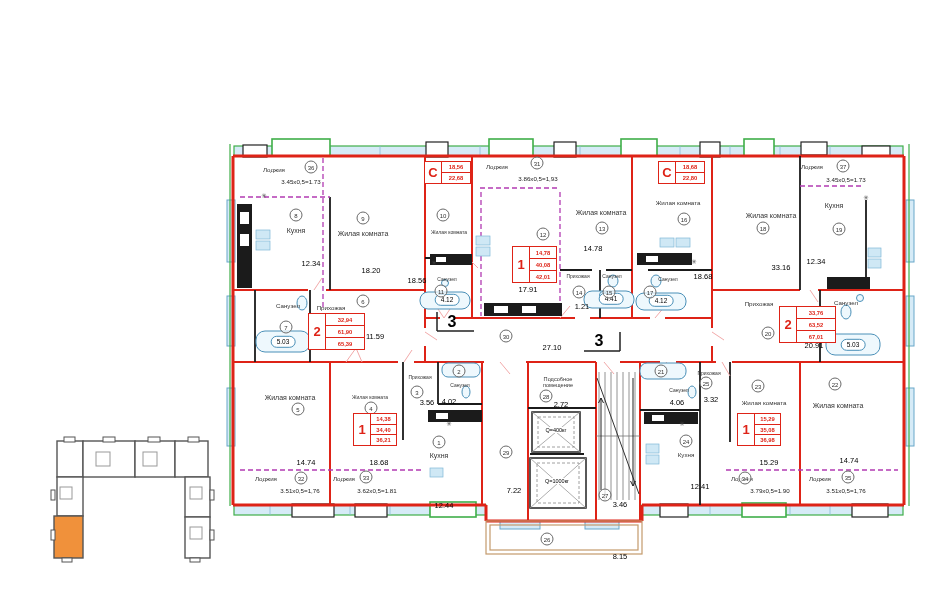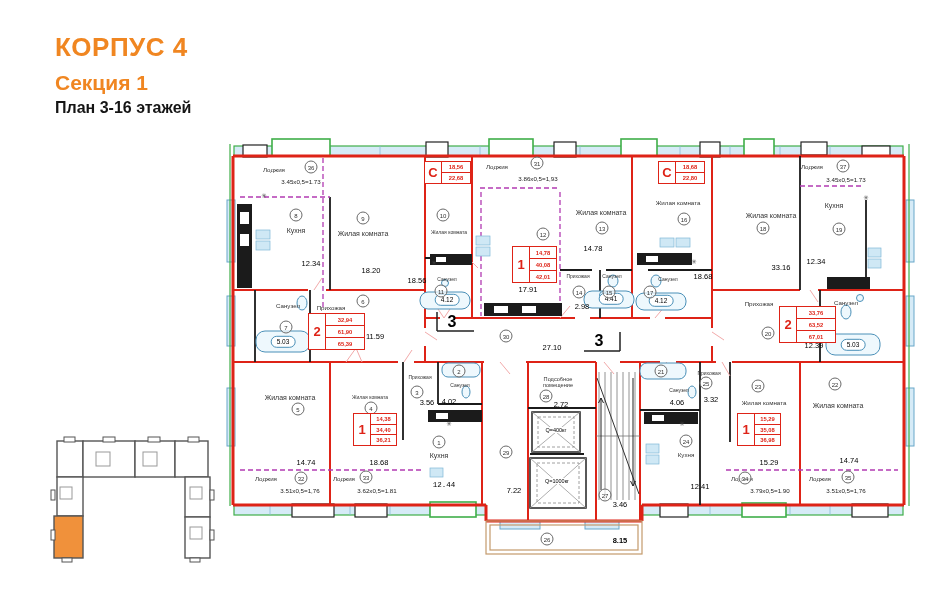--- a/index.html
+++ b/index.html
@@ -30,25 +30,20 @@
   .apt .vals{flex:1;display:flex;flex-direction:column;}
   .apt .vals span{flex:1;display:flex;align-items:center;justify-content:center;font-size:5.8px;font-weight:bold;}
   .apt .vals span + span{border-top:1px solid #de2317;}
   .apt .vals span:empty{display:none;}
 </style>
 </head>
 <body>
 
 <div class="stage">
 
-  <div class="hdr">
-    <div class="t1">КОРПУС 4</div>
-    <div class="t2">Секция 1</div>
-    <div class="t3">План 3-16 этажей</div>
-  </div>
 
   <svg class="plansvg" width="941" height="600" viewBox="0 0 941 600">
 
     <g>
       <rect x="234" y="146" width="669" height="10" fill="#d6ebf7" stroke="#3fae49" stroke-width="1.2"></rect>
       <path d="M280,146 V156 M330,146 V156 M380,146 V156 M430,146 V156 M480,146 V156 M530,146 V156
                M580,146 V156 M630,146 V156 M680,146 V156 M730,146 V156 M780,146 V156 M830,146 V156 M880,146 V156" stroke="#8bbbd6" stroke-width="0.8"></path>
     </g>
     <g>
       <rect x="234" y="505" width="252" height="10" fill="#d6ebf7" stroke="#3fae49" stroke-width="1.2"></rect>
@@ -263,61 +258,61 @@
       <div class="lbl room-xxs" style="left: 449px; top: 233px;">Жилая комната</div>
       <div class="lbl dim" style="left: 417px; top: 281px;">18.56</div>
       <div class="lbl room-xxs" style="left: 447px; top: 280px;">Санузел</div>
       <div class="lbl dim-tub" style="left: 447px; top: 300px;">4.12</div>
       <div class="lbl room-sm" style="left: 497px; top: 167px;">Лоджия</div>
       <div class="lbl dim-sm" style="left: 538px; top: 179px;">3.86x0,5=1,93</div>
       <div class="lbl dim" style="left: 528px; top: 290px;">17.91</div>
       <div class="lbl room" style="left: 601px; top: 213px;">Жилая комната</div>
       <div class="lbl dim" style="left: 593px; top: 249px;">14.78</div>
       <div class="lbl room-xxs" style="left: 578px; top: 277px;">Прихожая</div>
-      <div class="lbl dim" style="left: 582px; top: 307px;">2.98</div>
+      <div class="lbl dim" style="left: 582px; top: 307px;">1.21</div>
       <div class="lbl room-xxs" style="left: 612px; top: 277px;">Санузел</div>
       <div class="lbl dim-tub" style="left: 611px; top: 299px;">4.41</div>
       <div class="lbl room-sm" style="left: 678px; top: 203px;">Жилая комната</div>
       <div class="lbl dim" style="left: 703px; top: 277px;">18.68</div>
       <div class="lbl room-xxs" style="left: 668px; top: 280px;">Санузел</div>
       <div class="lbl dim-tub" style="left: 661px; top: 301px;">4.12</div>
       <div class="lbl room" style="left: 771px; top: 216px;">Жилая комната</div>
       <div class="lbl dim" style="left: 781px; top: 268px;">33.16</div>
       <div class="lbl room" style="left: 834px; top: 206px;">Кухня</div>
       <div class="lbl dim" style="left: 816px; top: 262px;">12.34</div>
       <div class="lbl room-sm" style="left: 812px; top: 167px;">Лоджия</div>
       <div class="lbl dim-sm" style="left: 846px; top: 180px;">3.45x0,5=1.73</div>
       <div class="lbl room-sm" style="left: 759px; top: 304px;">Прихожая</div>
-      <div class="lbl dim" style="left: 814px; top: 346px;">12.39</div>
+      <div class="lbl dim" style="left: 814px; top: 346px;">20.91</div>
       <div class="lbl room-sm" style="left: 846px; top: 303px;">Санузел</div>
       <div class="lbl dim-tub" style="left: 853px; top: 345px;">5.03</div>
       <div class="lbl dim" style="left: 552px; top: 348px;">27.10</div>
       <div class="lbl section-mark" style="left: 452px; top: 322px;">3</div>
       <div class="lbl section-mark" style="left: 599px; top: 341px;">3</div>
       <div class="lbl room" style="left: 290px; top: 398px;">Жилая комната</div>
       <div class="lbl dim" style="left: 306px; top: 463px;">14.74</div>
       <div class="lbl room-sm" style="left: 266px; top: 479px;">Лоджия</div>
       <div class="lbl dim-sm" style="left: 300px; top: 491px;">3.51x0,5=1,76</div>
       <div class="lbl room-xxs" style="left: 370px; top: 398px;">Жилая комната</div>
       <div class="lbl dim" style="left: 379px; top: 463px;">18.68</div>
       <div class="lbl room-sm" style="left: 344px; top: 479px;">Лоджия</div>
       <div class="lbl dim-sm" style="left: 377px; top: 491px;">3.62x0,5=1.81</div>
       <div class="lbl room-xxs" style="left: 420px; top: 378px;">Прихожая</div>
       <div class="lbl dim" style="left: 427px; top: 403px;">3.56</div>
       <div class="lbl room-xxs" style="left: 460px; top: 386px;">Санузел</div>
       <div class="lbl dim" style="left: 449px; top: 402px;">4.02</div>
       <div class="lbl room" style="left: 439px; top: 456px;">Кухня</div>
-      <div class="lbl dim" style="left: 444px; top: 485px; font-family: Liberation Mono, monospace;">12.44</div>
+      <div class="lbl dim" style="left: 444px; top: 506px;">12.44</div>
       <div class="lbl dim" style="left: 514px; top: 491px;">7.22</div>
       <div class="lbl room-xs" style="left: 558px; top: 382px; width: 46px;">Подсобное помещение</div>
       <div class="lbl dim" style="left: 561px; top: 405px;">2.72</div>
       <div class="lbl elev" style="left: 556px; top: 430px;">Q=400кг</div>
       <div class="lbl elev" style="left: 557px; top: 481px;">Q=1000кг</div>
       <div class="lbl dim" style="left: 620px; top: 505px;">3.46</div>
-      <div class="lbl dim" style="left: 620px; top: 541px; font-weight: bold;">8.15</div>
+      <div class="lbl dim" style="left: 620px; top: 557px;">8.15</div>
       <div class="lbl room-xxs" style="left: 679px; top: 391px;">Санузел</div>
       <div class="lbl dim" style="left: 677px; top: 403px;">4.06</div>
       <div class="lbl room-sm" style="left: 686px; top: 455px;">Кухня</div>
       <div class="lbl dim" style="left: 700px; top: 487px;">12.41</div>
       <div class="lbl room-xxs" style="left: 709px; top: 374px;">Прихожая</div>
       <div class="lbl dim" style="left: 711px; top: 400px;">3.32</div>
       <div class="lbl room-sm" style="left: 764px; top: 403px;">Жилая комната</div>
       <div class="lbl dim" style="left: 769px; top: 463px;">15.29</div>
       <div class="lbl room-sm" style="left: 742px; top: 479px;">Лоджия</div>
       <div class="lbl dim-sm" style="left: 770px; top: 491px;">3.79x0,5=1.90</div>

